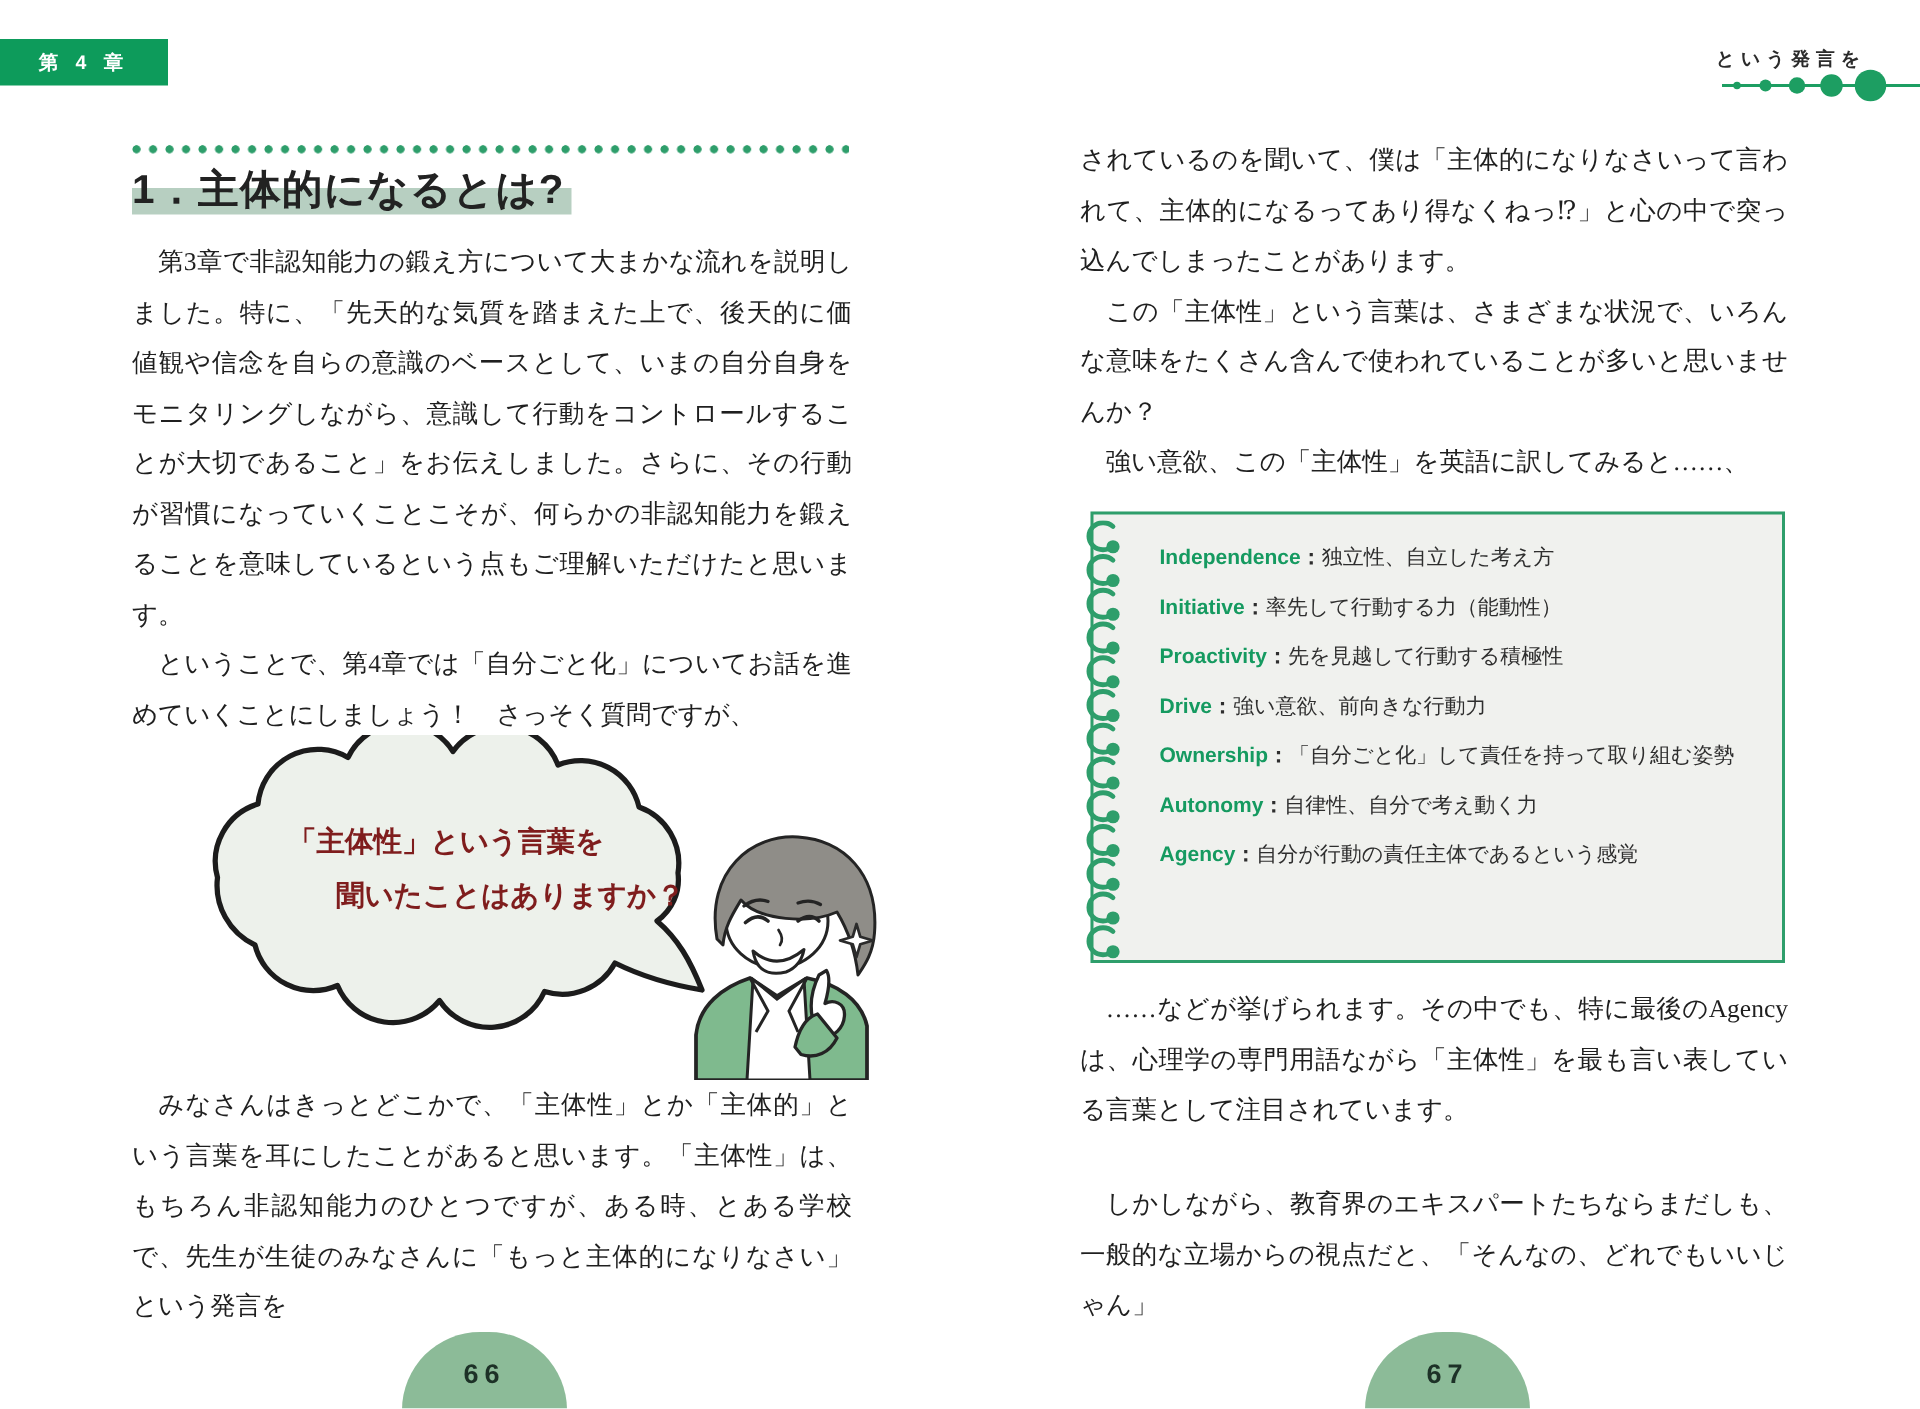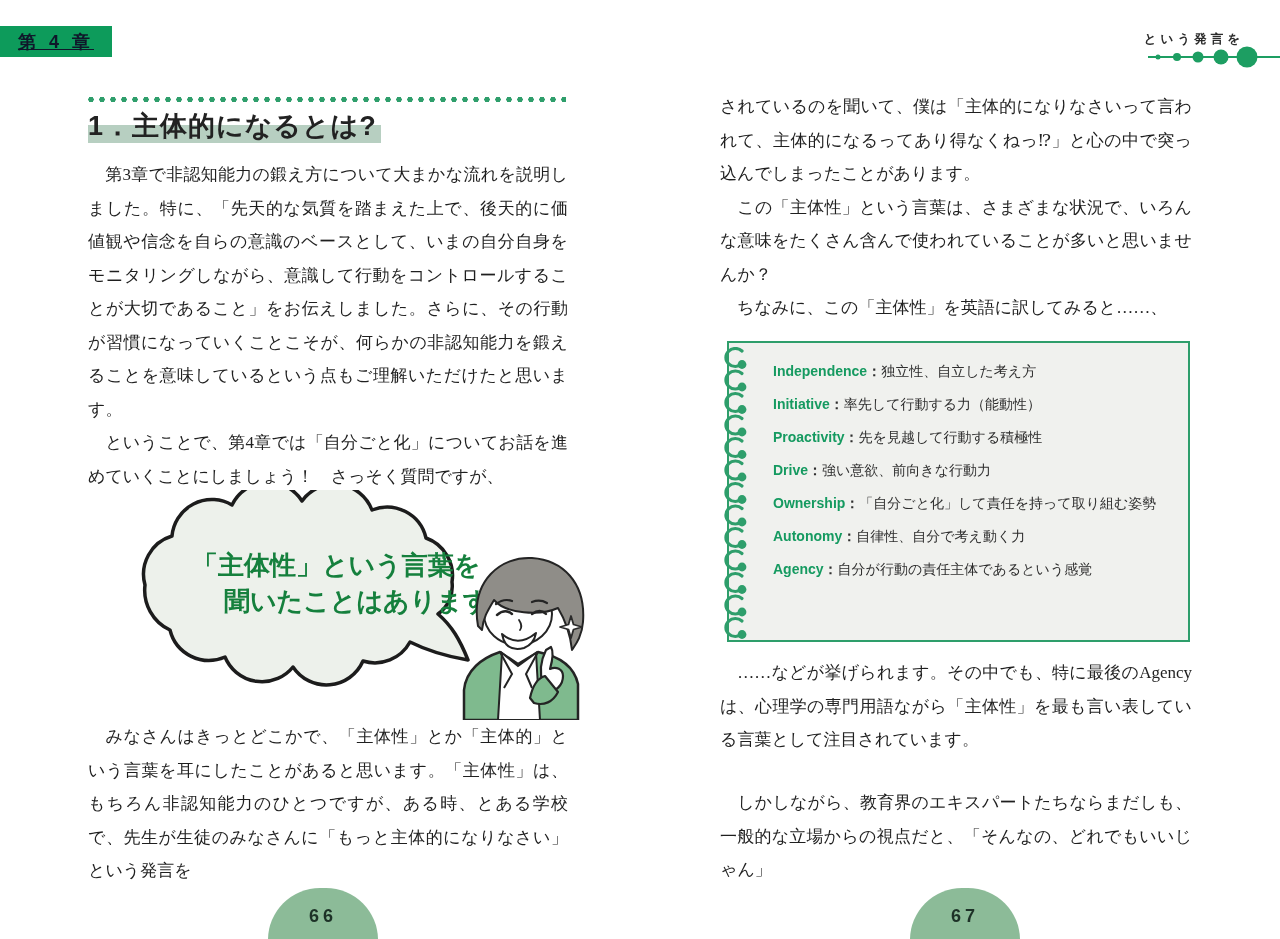--- a/index.html
+++ b/index.html
@@ -4,21 +4,21 @@
 <style>
   html,body{margin:0;padding:0;background:#ffffff;}
   .sans{font-family:"Liberation Sans","DejaVu Sans",sans-serif;}
   .serif{font-family:"Liberation Serif","DejaVu Serif",serif;}
   .page{position:relative;width:1280px;height:939px;background:#ffffff;overflow:hidden;
         font-family:"Liberation Serif","DejaVu Serif",serif;color:#1f1f1f;}
 
   
   .chapter-tab{position:absolute;left:0;top:26px;width:112px;height:31px;background:#0d9b5b;
 ated       border-radius:4px 16px 16px 4px;display:flex;align-items:center;justify-content:center;}
-  .chapter-tab span{color:#0f172a;font-size:18px;font-weight:bold;letter-spacing:4px;text-decoration:underline;}
+  .chapter-tab span{color:#ffffff;font-size:13px;font-weight:bold;letter-spacing:4px;}
   .running-head{position:absolute;top:31px;right:36px;font-size:12.5px;letter-spacing:4px;
         color:#2b2b2b;font-weight:bold;}
   .head-deco .hline{position:absolute;top:56px;left:1148px;width:132px;height:1.5px;background:#1d9e62;}
   .hdot{position:absolute;top:57px;background:#1d9e62;border-radius:50%;transform:translate(-50%,-50%);}
   .hdot.d1{left:1158px;width:5px;height:5px;}
   .hdot.d2{left:1177px;width:8px;height:8px;}
   .hdot.d3{left:1198px;width:11px;height:11px;}
   .hdot.d4{left:1221px;width:15px;height:15px;}
   .hdot.d5{left:1247px;width:21px;height:21px;}
 
@@ -32,21 +32,21 @@
         padding:0 4px 2px 0;margin-top:47px;}
   .body-block{position:absolute;width:480px;font-size:17px;line-height:33.5px;text-align:justify;
         color:#1f1f1f;line-break:strict;}
   .body-block p{margin:0;}
   .l-p12{left:88px;top:158px;}
   .l-p3{left:88px;top:720px;}
 
   
   .bubble-wrap{position:absolute;left:130px;top:490px;width:344px;height:204px;}
   .bubble-wrap svg{position:absolute;left:0;top:0;}
-  .bubble-text{position:absolute;font-size:26px;font-weight:bold;color:#15803d;white-space:nowrap;}
+  .bubble-text{position:absolute;font-size:19px;font-weight:bold;color:#7f1d1d;white-space:nowrap;}
   .bl1{left:62px;top:58px;}
   .bl2{left:94px;top:94px;}
   .character-wrap{position:absolute;left:446px;top:552px;width:152px;height:168px;}
 
   
   .r-top{left:720px;top:90px;width:472px;}
   .r-p4{left:720px;top:656px;width:472px;}
   .r-p5{left:720px;top:786px;width:472px;}
 
   
@@ -143,21 +143,21 @@
     </svg>
   </div>
 
   <div class="body-block l-p3">
     <p>　みなさんはきっとどこかで、「主体性」とか「主体的」という言葉を耳にしたことがあると思います。「主体性」は、もちろん非認知能力のひとつですが、ある時、とある学校で、先生が生徒のみなさんに「もっと主体的になりなさい」という発言を</p>
   </div>
 
   <div class="body-block r-top">
     <p>されているのを聞いて、僕は「主体的になりなさいって言われて、主体的になるってあり得なくねっ⁉」と心の中で突っ込んでしまったことがあります。</p>
     <p>　この「主体性」という言葉は、さまざまな状況で、いろんな意味をたくさん含んで使われていることが多いと思いませんか？</p>
-    <p>　ちなみに、この「主体性」を英語に訳してみると……、</p>
+    <p>　強い意欲、この「主体性」を英語に訳してみると……、</p>
   </div>
 
   <div class="word-box">
     <svg class="spiral" width="36" height="295" viewBox="0 0 36 295">
       <defs>
         <g id="ring">
           <path d="M26,4 A9.5,9 0 1 0 26,17" fill="none" stroke="#2e9e6b" stroke-width="3.2" stroke-linecap="round"></path>
           <circle cx="26" cy="17.5" r="4.4" fill="#2e9e6b"></circle>
         </g>
       </defs>

